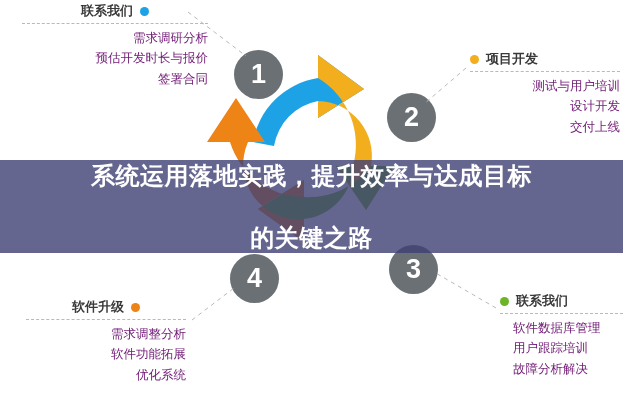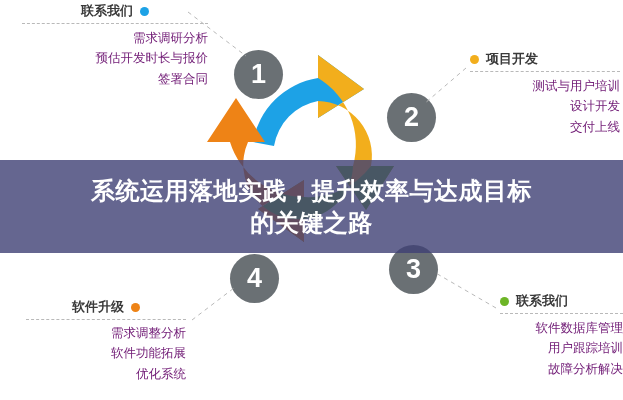--- a/index.html
+++ b/index.html
@@ -50,28 +50,28 @@
   .lb-head.left-al .dot{margin-right:7px;}
   .lb-rule{border-top:1px dashed #b9b9b9;height:0;font-size:0;}
   .lb-items{padding-top:4px;}
   .lb-items div{
     font-size:12.5px;color:#701a75;white-space:nowrap;line-height:1.62;
   }
 
   #lab1{left:22px;top:2px;width:186px;text-align:right;}
   #lab2{left:470px;top:50px;width:150px;text-align:right;}
   #lab3{left:500px;top:292px;width:123px;text-align:left;}
-  #lab4{left:26px;top:298px;width:160px;text-align:right;font-family:Liberation Mono, monospace;}
+  #lab4{left:26px;top:298px;width:160px;text-align:right;}
 
   
   #titleband{
     position:absolute;left:0;top:160px;width:623px;height:93px;
     background:rgba(63,64,116,0.80);
     display:flex;flex-direction:column;
-    align-items:center;justify-content:center;
+    align-items:center;justify-content:space-between;
   }
   #titleband .tline{
     color:#ffffff;font-size:24px;font-weight:bold;
     letter-spacing:0.5px;line-height:1.3;
     white-space:nowrap;text-align:center;
   }
 </style>
 </head>
 <body>
 
@@ -164,21 +164,21 @@
       <div>交付上线</div>
     </div>
   </div>
 
   <div class="labelblock" id="lab3">
     <div class="lb-head left-al">
       <span class="dot" style="background:#6db526;"></span>
       <span>联系我们</span>
     </div>
     <div class="lb-rule"></div>
-    <div class="lb-items" style="padding-left:13px;text-align:right;">
+    <div class="lb-items" style="padding-left:13px;">
       <div>软件数据库管理</div>
       <div>用户跟踪培训</div>
       <div>故障分析解决</div>
     </div>
   </div>
 
   <div class="labelblock" id="lab4">
     <div class="lb-head right-al">
       <span>软件升级</span>
       <span class="dot" style="background:#ee8316;"></span>

